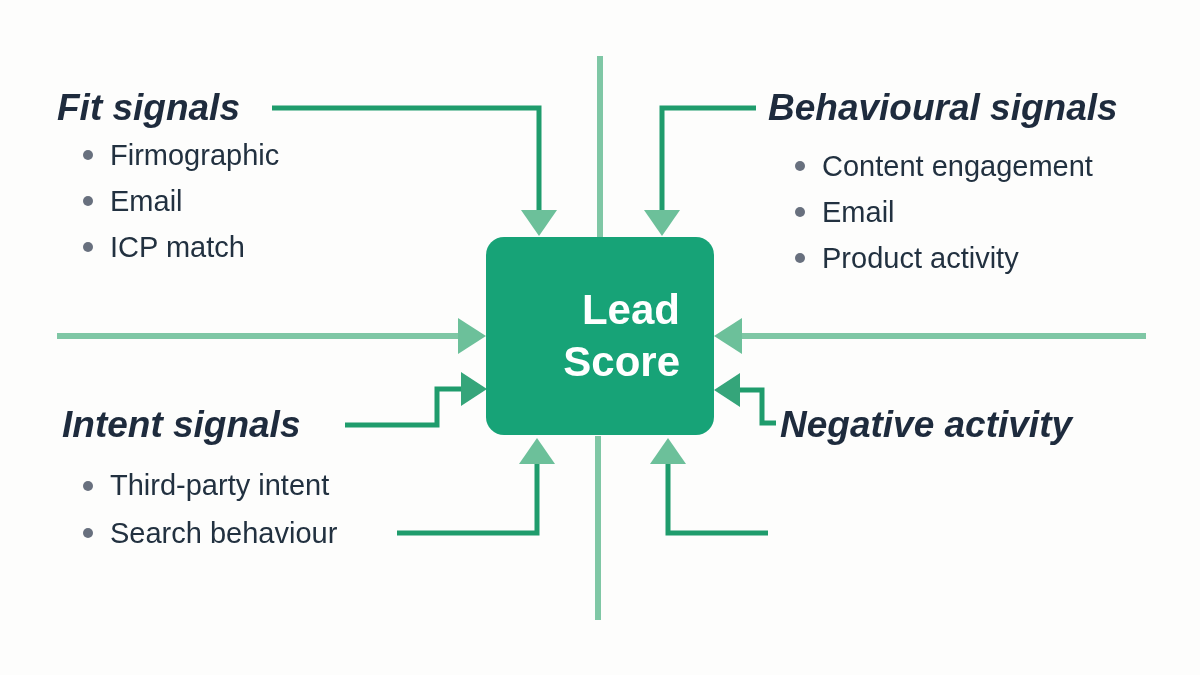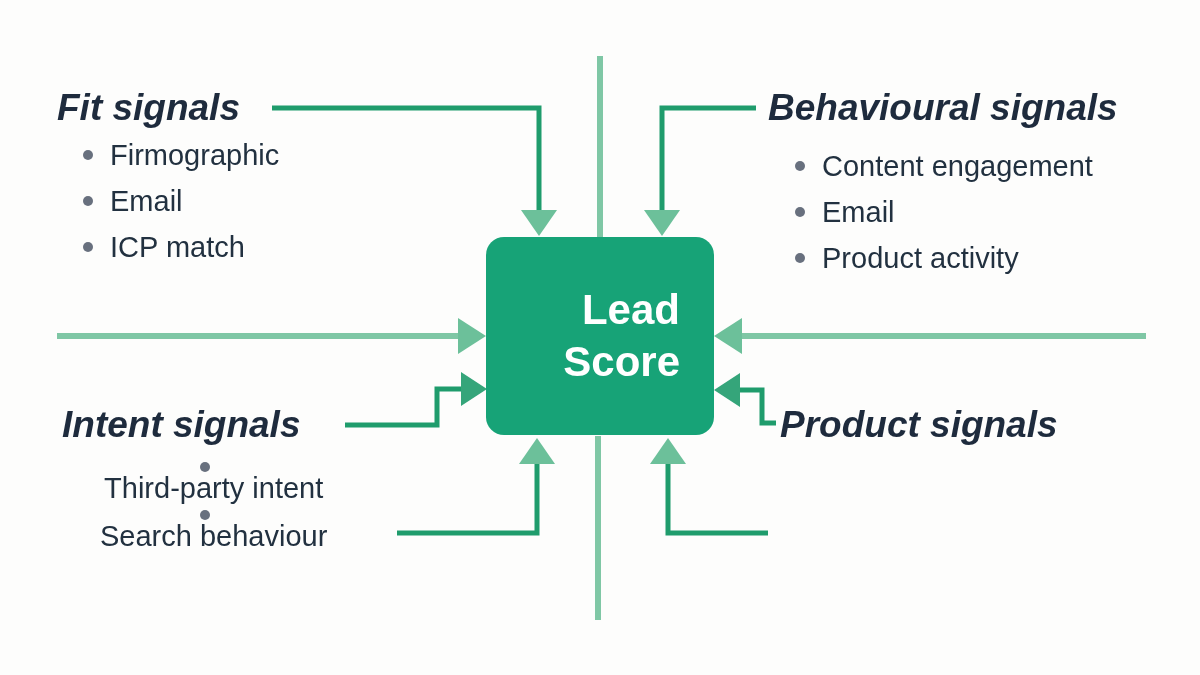--- a/index.html
+++ b/index.html
@@ -38,21 +38,21 @@
   .h-negative{left:780px;top:405px;}
   .list{position:absolute;}
   .l-fit{left:83px;top:132px;}
   .l-behavioural{left:795px;top:143px;}
   .l-intent{left:83px;top:462px;}
   .l-negative{left:795px;top:462px;}
   .list-item{
     display:flex;align-items:center;height:46px;
     color:var(--item_text);font-size:29px;white-space:nowrap;
   }
-  .list-bottom .list-item{height:47.5px;flex-direction:column;}
+  .list-bottom .list-item{height:47.5px;}
   .dot{
     width:10px;height:10px;border-radius:50%;
     background:var(--bullet_dot);flex:0 0 auto;
   }
   .item-text{margin-left:17px;}
   .indent-sm{margin-left:7px;}
 </style>
 </head>
 <body>
 
@@ -87,21 +87,21 @@
     <polygon class="fill-arrow-light" points="650,464 686,464 668,438"></polygon>
   </svg>
 
   <div class="center-box">
     <div class="center-label">Lead Score</div>
   </div>
 
   <div class="heading h-fit">Fit signals</div>
   <div class="heading h-behavioural">Behavioural signals</div>
   <div class="heading h-intent">Intent signals</div>
-  <div class="heading h-negative">Product signals</div>
+  <div class="heading h-negative">Negative activity</div>
 
   <div class="list l-fit">
     <div class="list-item">
       <span class="dot"></span>
       <span class="item-text">Firmographic</span>
     </div>
     <div class="list-item">
       <span class="dot"></span>
       <span class="item-text">Email</span>
     </div>

